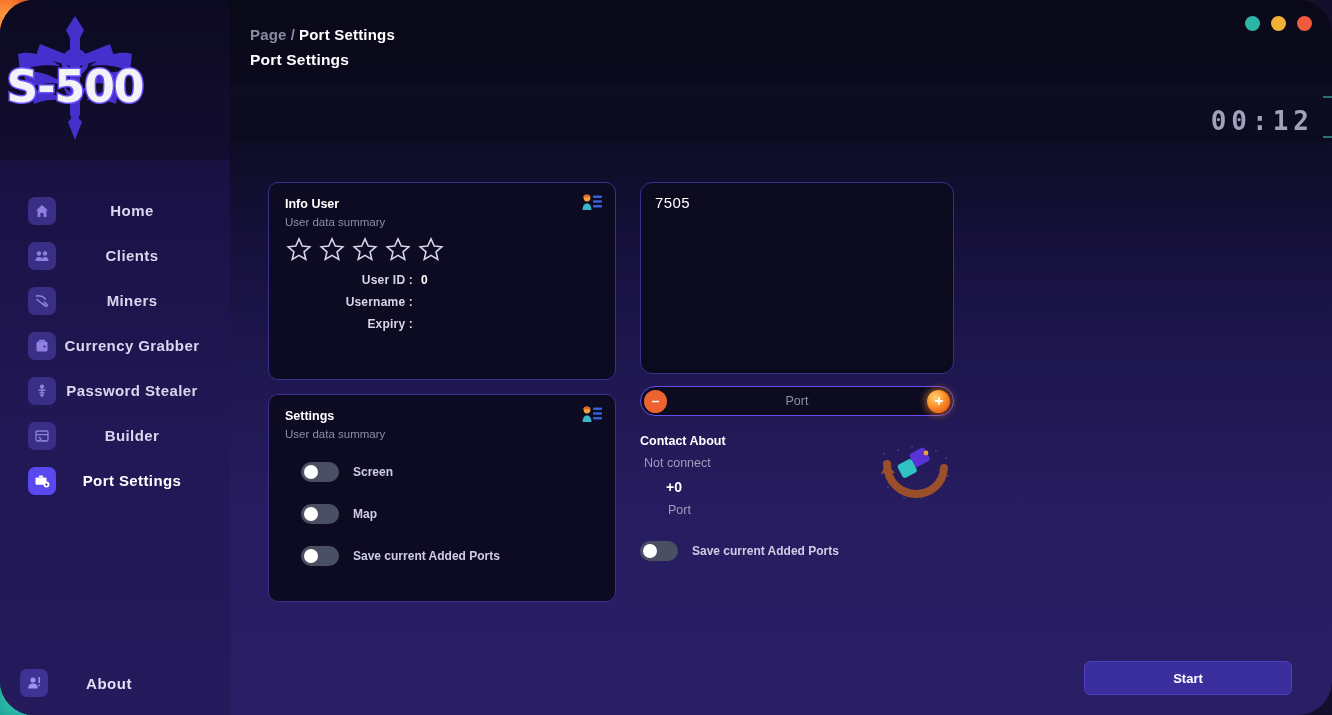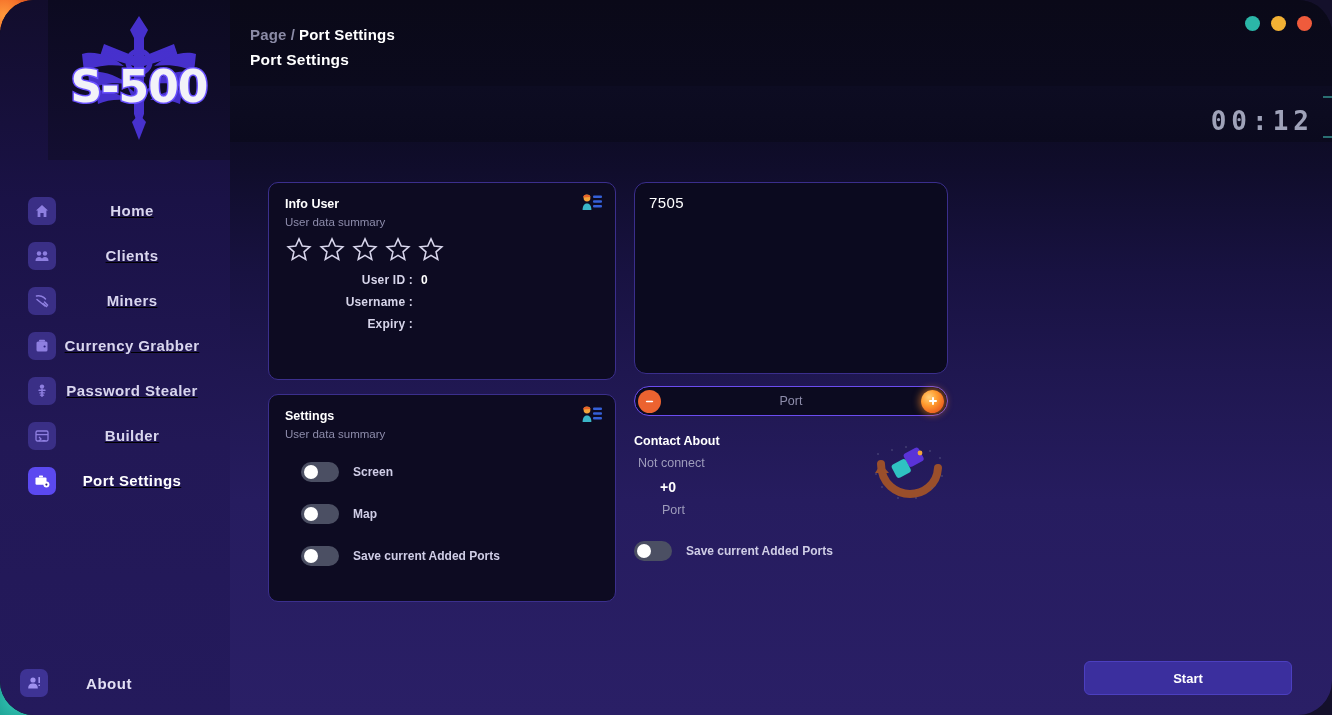--- a/index.html
+++ b/index.html
@@ -49,36 +49,33 @@
     flex: 0 0 230px;
     background: linear-gradient(180deg, #120d2c 0%, #1a1246 28%, #221856 62%, #241a5c 100%);
     position: relative;
     display: flex;
     flex-direction: column;
   }
   .logo-area {
     height: 160px;
     display: flex;
     align-items: center;
-    justify-content: center;
     background: linear-gradient(180deg, #0c0a20 0%, #130e31 100%);
-    margin-left: 48px;
   }
   .logo-wrap { position: relative; width: 150px; height: 140px; }
   .logo-wrap svg { position: absolute; left: 0; top: 0; }
 
   .nav { margin-top: 28px; flex: 1; }
   .nav-item {
     display: flex;
     align-items: center;
     height: 45px;
     padding-left: 28px;
     cursor: pointer;
     position: relative;
-    text-decoration: underline;
   }
   .nav-icon {
     width: 28px; height: 28px;
     border-radius: 7px;
     background: #3a2f86;
     display: flex; align-items: center; justify-content: center;
     flex: 0 0 28px;
     color: #8e7fe0;
   }
   .nav-item.active .nav-icon { background: #5b49f0; color: #ffffff; }
@@ -168,21 +165,21 @@
     letter-spacing: 5px;
     color: #b9bdd4;
     opacity: .85;
   }
   .spacer-strip { height: 40px; }
 
   .content {
     flex: 1;
     padding: 0 0 0 38px;
     display: flex;
-    gap: 18px;
+    gap: 24px;
     align-items: flex-start;
   }
 
   
   .col-left { width: 348px; flex: 0 0 348px; }
   .col-right { width: 314px; flex: 0 0 314px; }
 
   .card {
     background: #0d0b22;
     border: 1px solid #3b2f8d;

